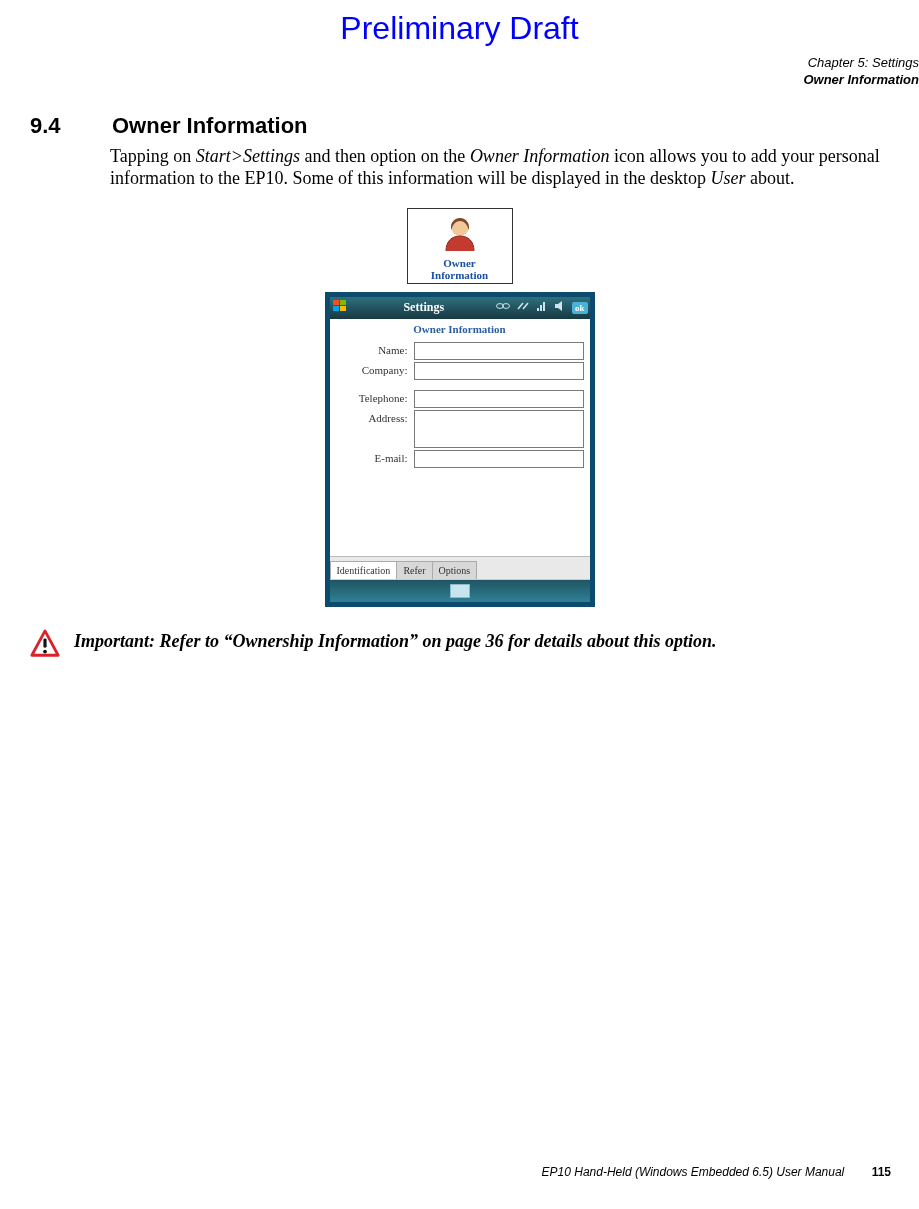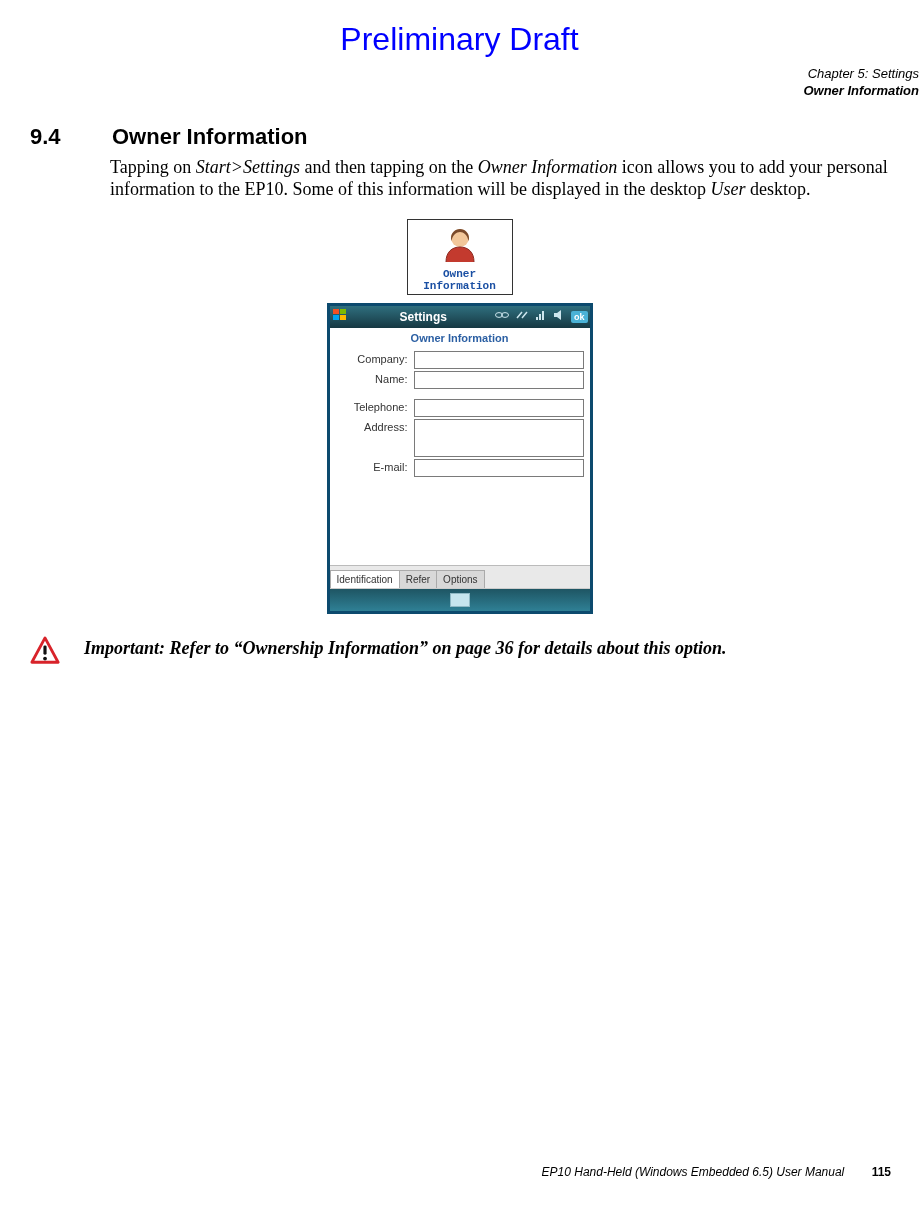--- a/index.html
+++ b/index.html
@@ -9,21 +9,21 @@
       width: 919px;
       height: 1209px;
       position: relative;
       background: #fff;
     }
     .preliminary {
       text-align: center;
       color: #0000ff;
       font-size: 32px;
       font-family: Arial, sans-serif;
-      padding-top: 21px;
+      padding-top: 10px;
     }
     .chapter-header {
       text-align: right;
       font-style: italic;
       font-family: Verdana, Arial, sans-serif;
       font-size: 13px;
       padding-top: 8px;
       line-height: 1.3;
     }
     .chapter-header .line1 {
@@ -63,35 +63,35 @@
       padding: 4px 8px 2px 8px;
       width: 88px;
     }
     .owner-icon {
       width: 42px;
       height: 42px;
       margin: 0 auto;
     }
     .owner-icon-label {
       color: #1a4fa3;
-      font-family: Liberation Mono, monospace;
+      font-family: Liberation Serif, serif;
       font-size: 11px;
       font-weight: bold;
       text-align: center;
       line-height: 1.1;
       padding-top: 2px;
     }
 
     
     .device {
       width: 260px;
       margin: 8px auto 0 auto;
-      font-family: Liberation Sans, sans-serif;
+      font-family: Liberation Serif, serif;
       font-size: 11px;
-      border: 3px solid #0c4a6e;
+      border: 5px solid #0c4a6e;
     }
     .titlebar {
       background: linear-gradient(#2f6f7e, #163842);
       color: #fff;
       font-size: 12px;
       font-weight: bold;
       display: flex;
       align-items: center;
       height: 22px;
       padding: 0 2px;
@@ -184,21 +184,21 @@
       width: 18px;
       height: 12px;
       background: #c6e5ee;
       border: 1px solid #8fb9c5;
     }
 
     .important-row {
       display: flex;
       align-items: flex-start;
       padding: 22px 28px 0 30px;
-      gap: 24px;
+      gap: 14px;
     }
     .warn-icon {
       width: 30px;
       flex-shrink: 0;
     }
     .important-text {
       font-family: "Times New Roman", Times, serif;
       font-size: 18px;
       font-style: italic;
       font-weight: bold;
@@ -227,21 +227,21 @@
 <div class="chapter-header">
   <div class="line1">Chapter 5:  Settings</div>
   <div class="line2">Owner Information</div>
 </div>
 
 <div class="section-heading">
   <span class="num">9.4</span><span>Owner Information</span>
 </div>
 
 <div class="body-text">
-  <span>Tapping on </span><span class="i">Start&gt;Settings</span><span> and then tapping on the </span><span class="i">Owner Information</span><span> icon allows you to add your personal information to the EP10. Some of this information will be displayed in the desktop </span><span class="i">User</span><span> desktop.</span>
+  <span>Tapping on </span><span class="i">Start&gt;Settings</span><span> and then option on the </span><span class="i">Owner Information</span><span> icon allows you to add your personal information to the EP10. Some of this information will be displayed in the desktop </span><span class="i">User</span><span> about.</span>
 </div>
 
 <div class="figure-wrap">
   <div class="owner-icon-box">
     <div class="owner-icon">
       <svg viewBox="0 0 42 42">
         <circle cx="21" cy="14" r="9" fill="#f2c79a"></circle>
         <path d="M21 5 c5 0 9 4 9 9 c0 1 -0.2 2 -0.5 3 c-1 -6 -5 -9 -8.5 -9 c-3.5 0 -7.5 3 -8.5 9 c-0.3 -1 -0.5 -2 -0.5 -3 c0 -5 4 -9 9 -9 z" fill="#7a4a2b"></path>
         <path d="M7 38 c0 -10 6 -15 14 -15 s14 5 14 15 z" fill="#c33a2e"></path>
         <path d="M7 38 c0 -10 6 -15 14 -15 s14 5 14 15" fill="none" stroke="#8c2a20" stroke-width="1"></path>
@@ -288,25 +288,25 @@
           <svg width="12" height="12" viewBox="0 0 12 12">
               <path d="M1 4 h3 l4 -3 v10 l-4 -3 h-3 z" fill="#cde6ee"></path>
             </svg>
         </span>
         <span class="ok">ok</span>
       </span>
     </div>
     <div class="panel">
       <div class="panel-title">Owner Information</div>
       <div class="form-row">
+        <label>Name:</label>
+        <div class="field"></div>
+      </div>
+      <div class="form-row">
         <label>Company:</label>
-        <div class="field"></div>
-      </div>
-      <div class="form-row">
-        <label>Name:</label>
         <div class="field"></div>
       </div>
       <div class="form-row" style="margin-top:8px;">
         <label>Telephone:</label>
         <div class="field"></div>
       </div>
       <div class="form-row">
         <label>Address:</label>
         <div class="field multiline"></div>
       </div>

